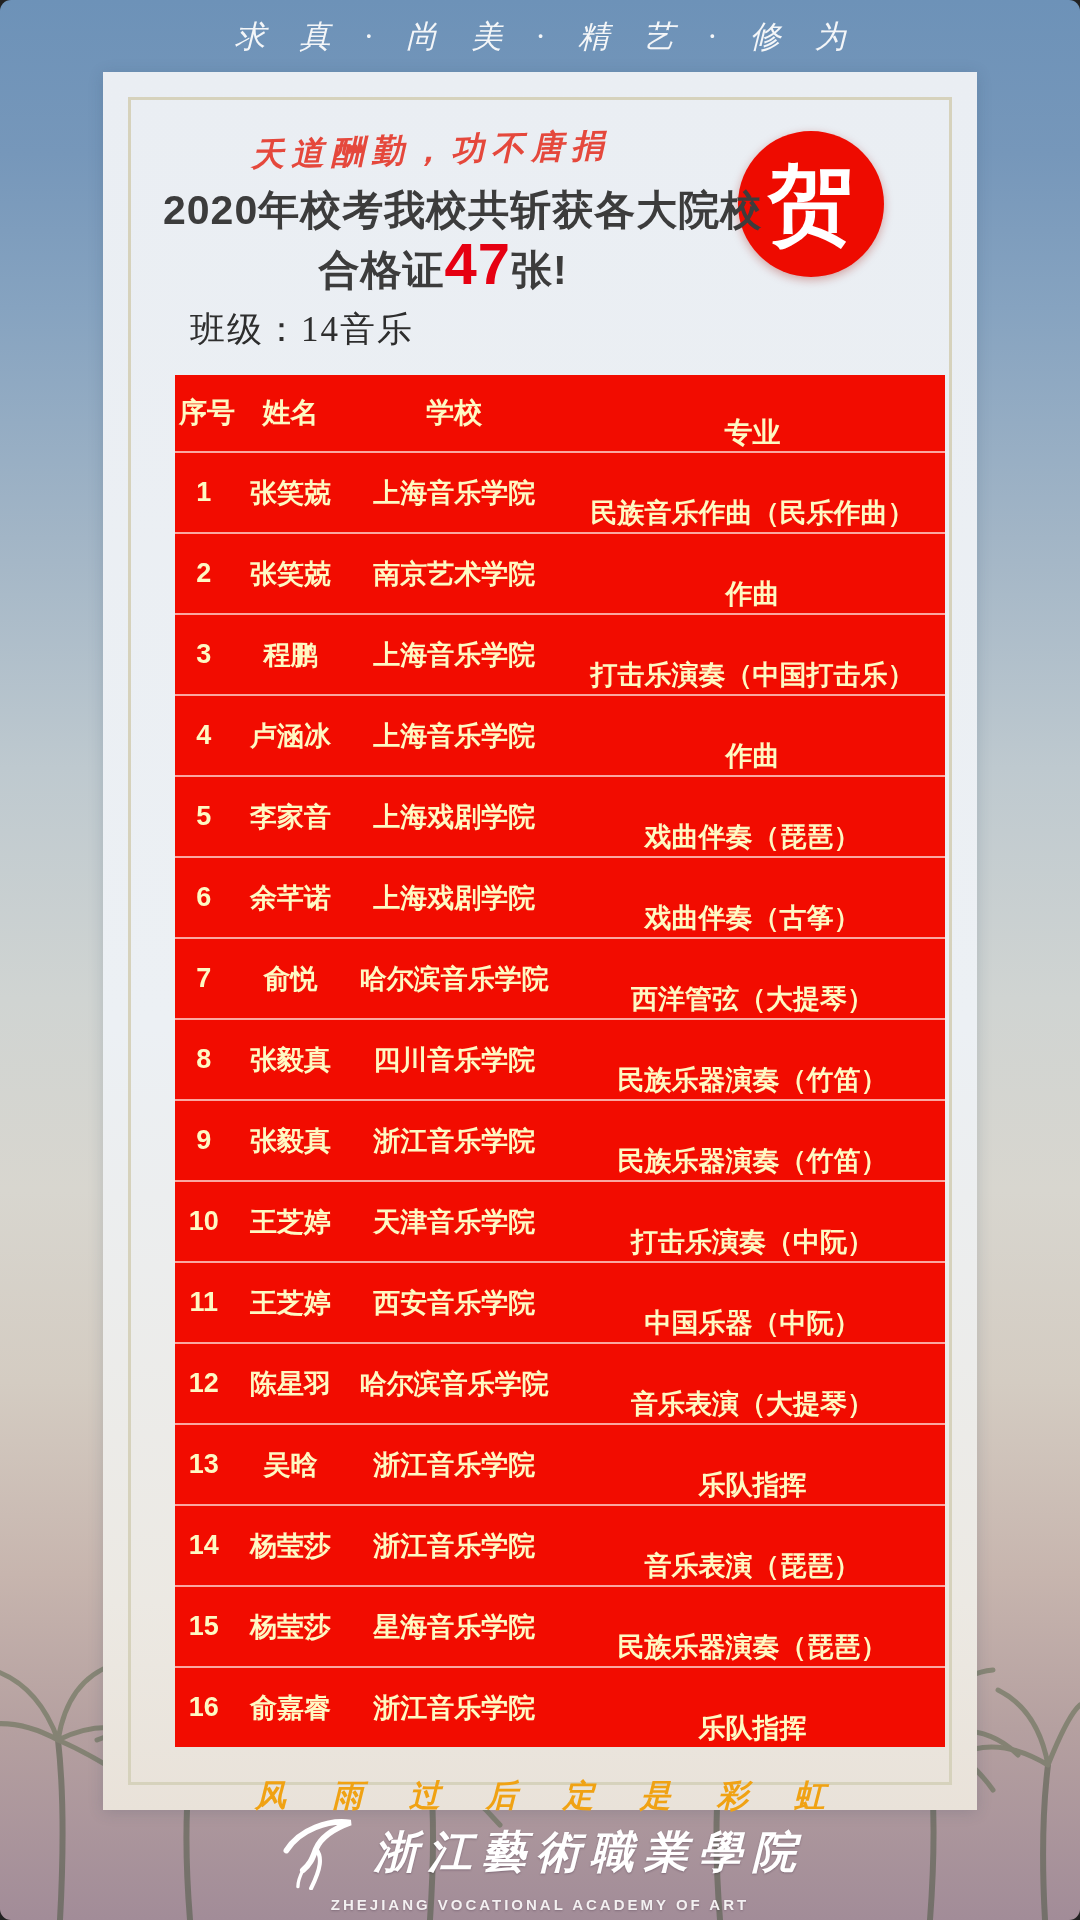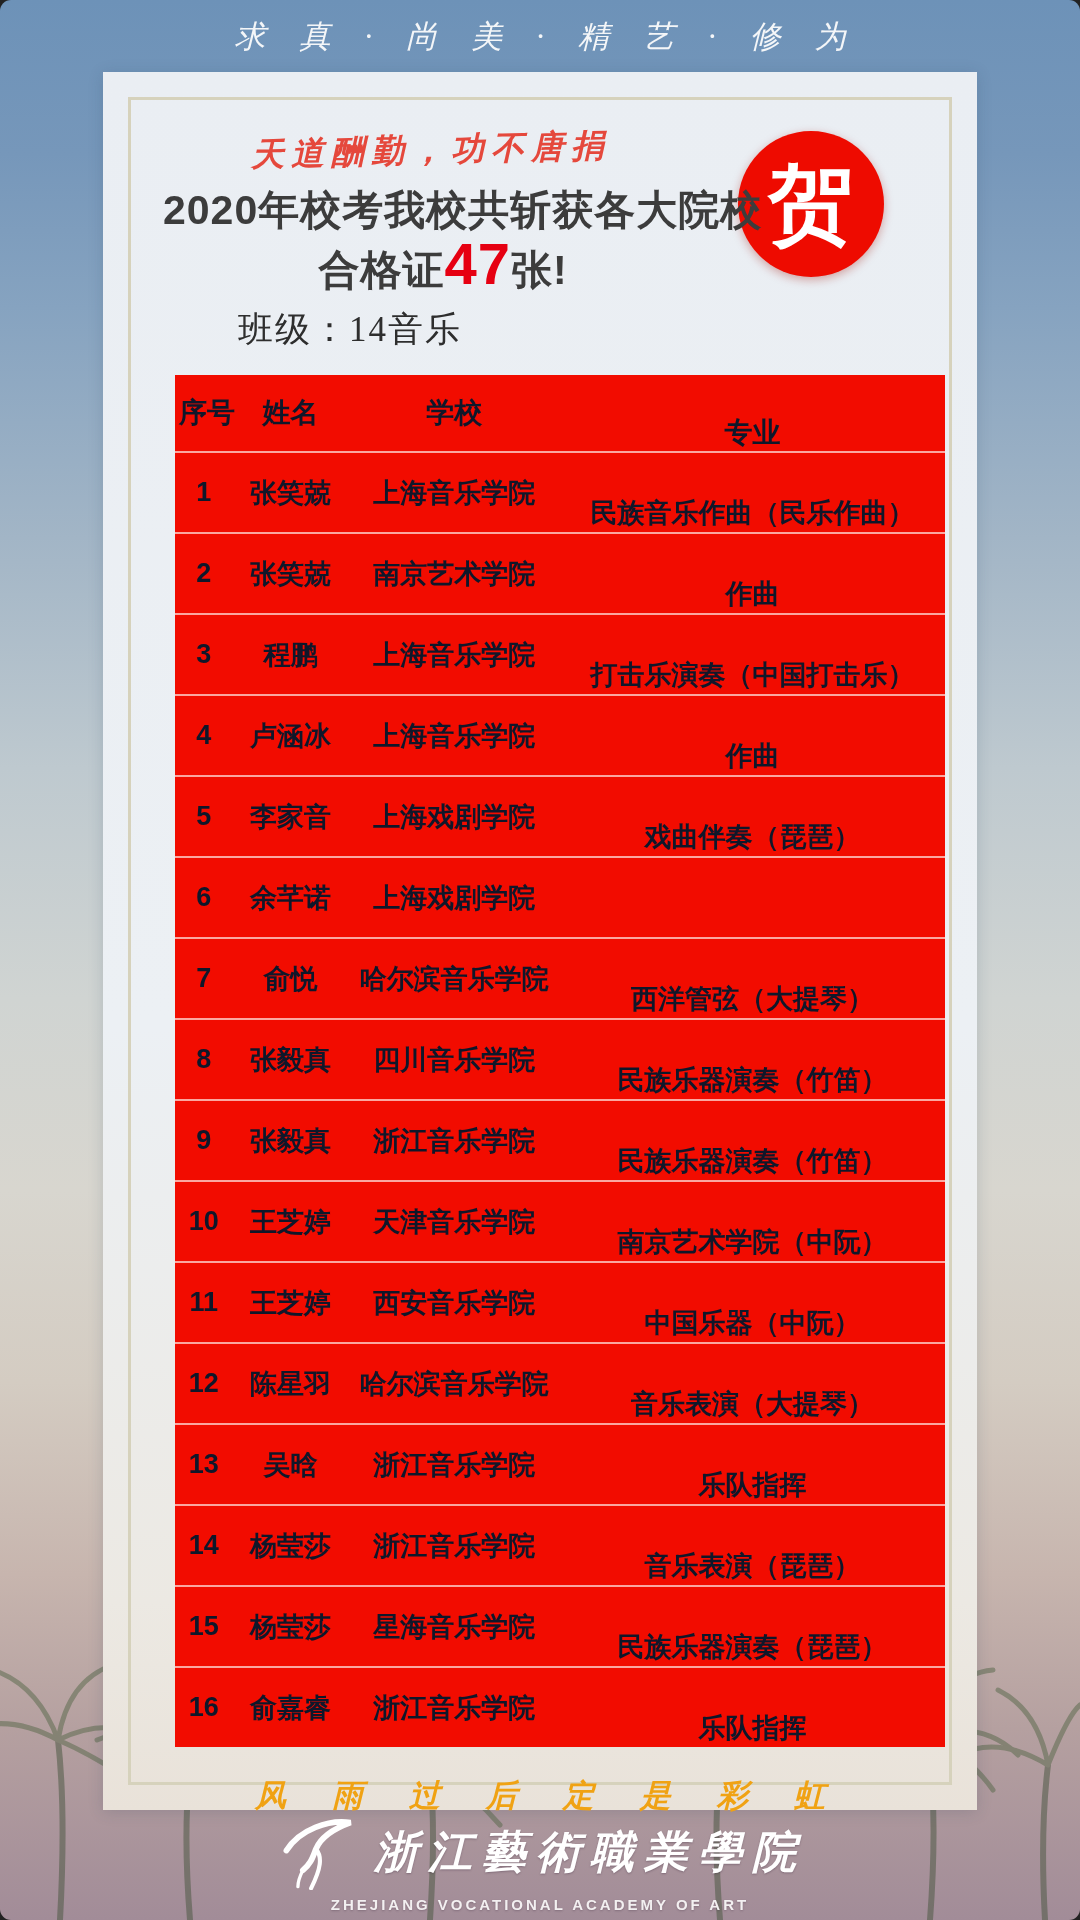--- a/index.html
+++ b/index.html
@@ -37,25 +37,25 @@
     position:absolute;left:635px;top:59px;width:146px;height:146px;border-radius:50%;
     background:#ee0b00;color:#ffffff;display:flex;align-items:center;justify-content:center;
     font-size:86px;font-family:"Liberation Serif",serif;font-weight:bold;
     box-shadow:0 3px 10px rgba(160,20,10,.35);
   }
   .title-block{position:absolute;left:60px;top:111px;width:560px;text-align:center;color:#3c3c3c;}
   .title-line{font-size:41px;line-height:54px;font-weight:bold;letter-spacing:1px;white-space:nowrap;}
   .hl{color:#e60012;font-size:58px;}
   .class-label{
     position:absolute;left:87px;top:238px;font-size:35px;line-height:40px;color:#2e2e2e;
-    font-family:"Liberation Serif",serif;letter-spacing:2px;margin-left:48px;
+    font-family:"Liberation Serif",serif;letter-spacing:2px;
   }
   
   .rtable{position:absolute;left:72px;top:303px;width:770px;background:#f20c00;}
-  .thead,.trow{display:flex;align-items:center;color:#0f172a;font-weight:bold;}
+  .thead,.trow{display:flex;align-items:center;color:#fef9c3;font-weight:bold;}
   .thead{height:76px;font-size:28px;}
   .trow{height:79px;font-size:27px;border-top:2px solid rgba(255,235,230,.7);}
   .cell{text-align:center;padding:0 4px;box-sizing:border-box;white-space:nowrap;}
   .c-no{width:7.5%;}
   .c-name{width:15%;}
   .c-school{width:27.5%;}
   .c-major{width:50%;margin-top:40px;}
   
   .footer-motto{
     position:absolute;left:0;top:1657px;width:100%;text-align:center;
@@ -151,20 +151,21 @@
           <div class="trow">
             <div class="cell c-no">5</div>
             <div class="cell c-name">李家音</div>
             <div class="cell c-school">上海戏剧学院</div>
             <div class="cell c-major">戏曲伴奏（琵琶）</div>
           </div>
           <div class="trow">
             <div class="cell c-no">6</div>
             <div class="cell c-name">余芊诺</div>
             <div class="cell c-school">上海戏剧学院</div>
+            <div class="cell c-major">戏曲伴奏（古筝）</div>
           </div>
           <div class="trow">
             <div class="cell c-no">7</div>
             <div class="cell c-name">俞悦</div>
             <div class="cell c-school">哈尔滨音乐学院</div>
             <div class="cell c-major">西洋管弦（大提琴）</div>
           </div>
           <div class="trow">
             <div class="cell c-no">8</div>
             <div class="cell c-name">张毅真</div>
@@ -174,21 +175,21 @@
           <div class="trow">
             <div class="cell c-no">9</div>
             <div class="cell c-name">张毅真</div>
             <div class="cell c-school">浙江音乐学院</div>
             <div class="cell c-major">民族乐器演奏（竹笛）</div>
           </div>
           <div class="trow">
             <div class="cell c-no">10</div>
             <div class="cell c-name">王芝婷</div>
             <div class="cell c-school">天津音乐学院</div>
-            <div class="cell c-major">南京艺术学院（中阮）</div>
+            <div class="cell c-major">打击乐演奏（中阮）</div>
           </div>
           <div class="trow">
             <div class="cell c-no">11</div>
             <div class="cell c-name">王芝婷</div>
             <div class="cell c-school">西安音乐学院</div>
             <div class="cell c-major">中国乐器（中阮）</div>
           </div>
           <div class="trow">
             <div class="cell c-no">12</div>
             <div class="cell c-name">陈星羽</div>

